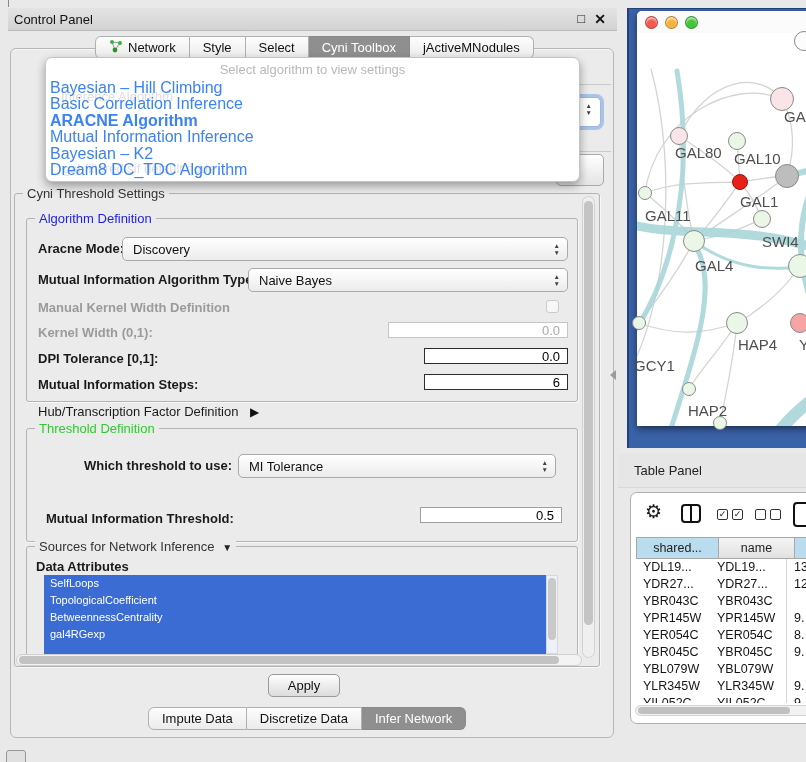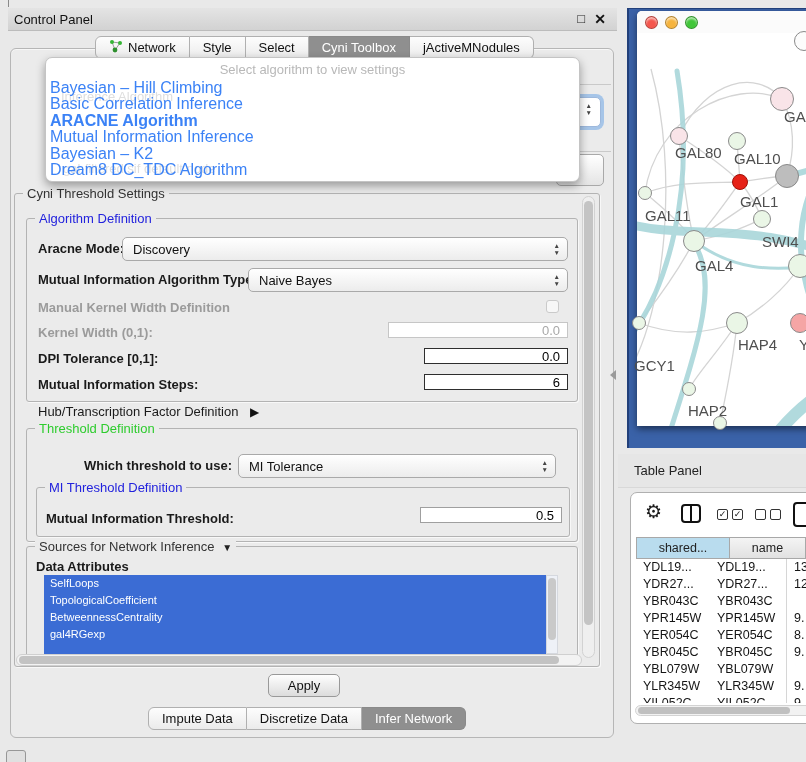--- a/index.html
+++ b/index.html
@@ -98,21 +98,21 @@
   .ico-cols{position:absolute;left:50px;top:11px;width:20px;height:19px;border:2px solid #111;border-radius:4px;box-sizing:border-box;}
   .ico-cols .mid{position:absolute;left:7px;top:0;width:2px;height:15px;background:#111;}
   .cbpair{position:absolute;top:16px;display:flex;gap:4px;}
   .cbpair .bx{width:11px;height:11px;box-sizing:border-box;border:1.5px solid #333;border-radius:2px;font-size:9px;line-height:8px;text-align:center;color:#111;}
   .cbpair.checked{left:86px;}
   .cbpair.unchecked{left:124px;}
   .ico-partial{position:absolute;left:162px;top:9px;width:26px;height:21px;border:2px solid #111;border-radius:4px;background:#fff;}
 
   .tbl-head{position:absolute;left:5px;top:44px;right:0;height:22px;display:flex;overflow:hidden;}
   .hcell{box-sizing:border-box;border:1px solid #a8a8a8;border-left:none;background:linear-gradient(#f4f4f4,#e1e1e1);font-size:12.5px;display:flex;align-items:center;justify-content:center;color:#222;flex:none;}
-  .hcell.c0{border-left:1px solid #a8a8a8;width:94px;}
+  .hcell.c0{border-left:1px solid #a8a8a8;width:83px;}
   .hcell.c1{width:76px;}
   .hcell.c2{width:60px;}
   .hcell.hl{background:#b9dcee;}
   .tbl-rows{position:absolute;left:5px;top:66px;right:0;height:144px;overflow:hidden;font-size:12.5px;color:#151515;}
   .trow{display:flex;height:17px;line-height:17px;}
   .tcell{box-sizing:border-box;padding-left:7px;white-space:nowrap;overflow:hidden;flex:none;}
   .tcell.c0{width:74px;}
   .tcell.c1{width:76px;}
   .tcell.c2{width:60px;border-left:1px solid #d6d6d6;}
   .tbl-hscroll{position:absolute;left:4px;top:212px;width:188px;height:11px;background:#f2f2f2;border:1px solid #d3d3d3;border-radius:6px;box-sizing:border-box;}
@@ -212,23 +212,20 @@
     <div class="group" style="left:18px;top:420px;width:550px;height:112px;">
       <span class="legend green">Threshold Definition</span>
     </div>
     <span class="lbl" style="left:76px;top:450px;">Which threshold to use:</span>
     <div class="combo" style="left:230px;top:446px;width:318px;">
       <span>MI Tolerance</span>
       <span class="spin">
           <span>▲</span>
           <span>▼</span>
         </span>
-    </div>
-    <div class="group" style="left:28px;top:479px;width:532px;height:48px;">
-      <span class="legend blue">MI Threshold Definition</span>
     </div>
     <span class="lbl" style="left:38px;top:503px;">Mutual Information Threshold:</span>
     <div class="fld norm" style="left:412px;top:499px;width:142px;">0.5</div>
 
     <div class="group" style="left:18px;top:538px;width:550px;height:114px;">
       <span class="legend">
         <span>Sources for Network Inference</span>
         <span class="arrow">▼</span>
       </span>
     </div>

